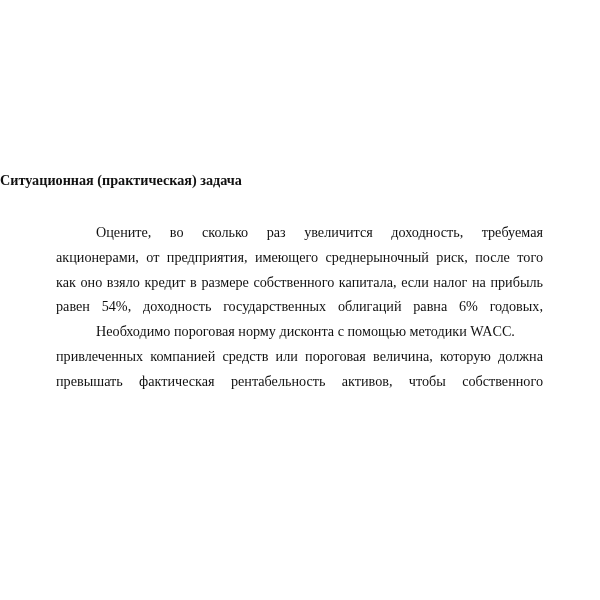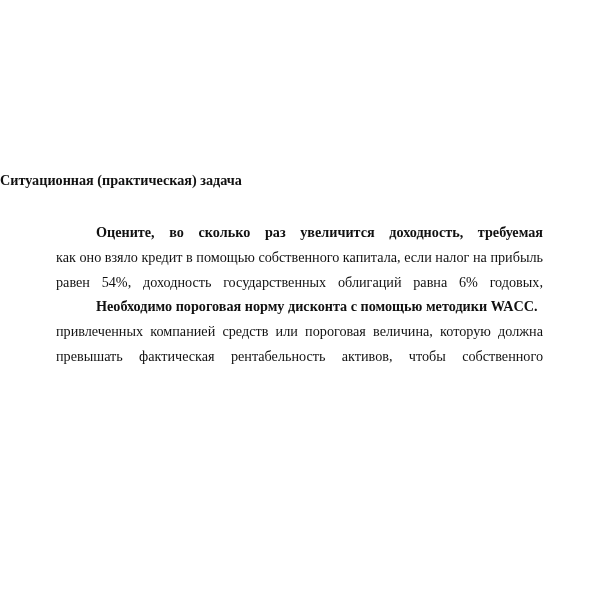--- a/index.html
+++ b/index.html
@@ -39,36 +39,36 @@
     }
     .line {
       height: 24.8px;
       line-height: 24.8px;
       white-space: nowrap;
       text-align: justify;
       text-align-last: justify;
     }
     .line.indent {
       padding-left: 40px;
-      font-weight: bold;
     }
     .line.last {
       text-align-last: left;
     }
   </style>
 </head>
 <body>
 
 <div class="page">
   <div class="title">Ситуационная (практическая) задача</div>
 
   <div class="body-text">
     <div>
       <div class="line indent">Оцените, во сколько раз увеличится доходность, требуемая</div>
-      <div class="line">как оно взяло кредит в помощью собственного капитала, если налог на прибыль</div>
+      <div class="line">акционерами, от предприятия, имеющего среднерыночный риск, после того</div>
+      <div class="line">как оно взяло кредит в размере собственного капитала, если налог на прибыль</div>
       <div class="line">равен 54%, доходность государственных облигаций равна 6% годовых,</div>
     </div>
     <div>
       <div class="line indent last">Необходимо пороговая норму дисконта с помощью методики WACC.</div>
     </div>
     <div>
       <div class="line">привлеченных компанией средств или пороговая величина, которую должна</div>
       <div class="line">превышать фактическая рентабельность активов, чтобы собственного</div>
     </div>
   </div>

